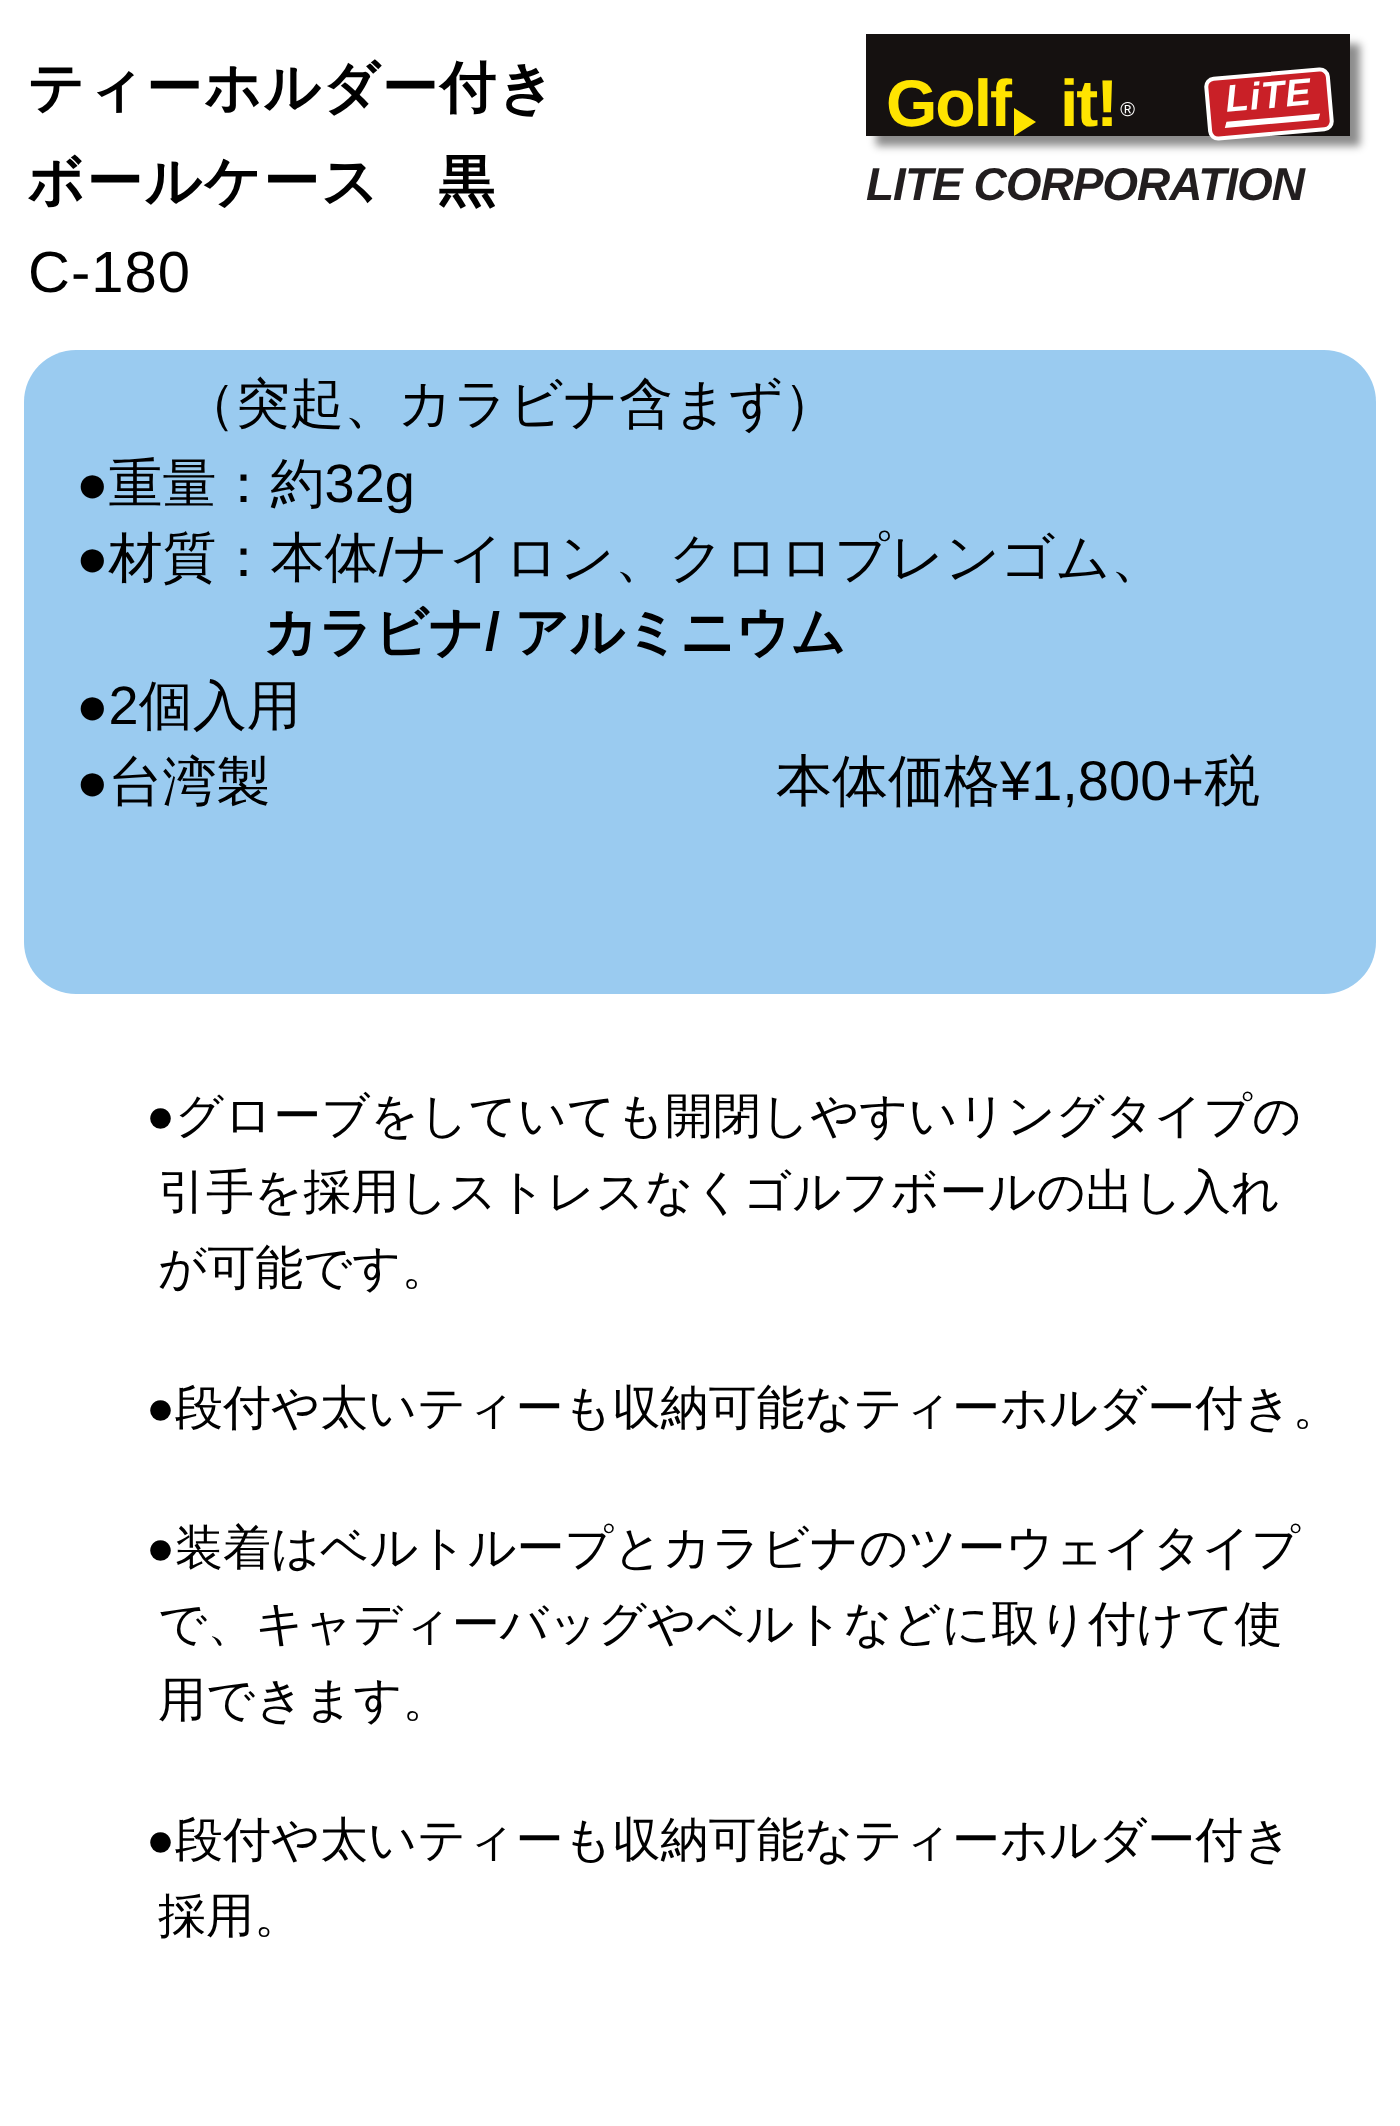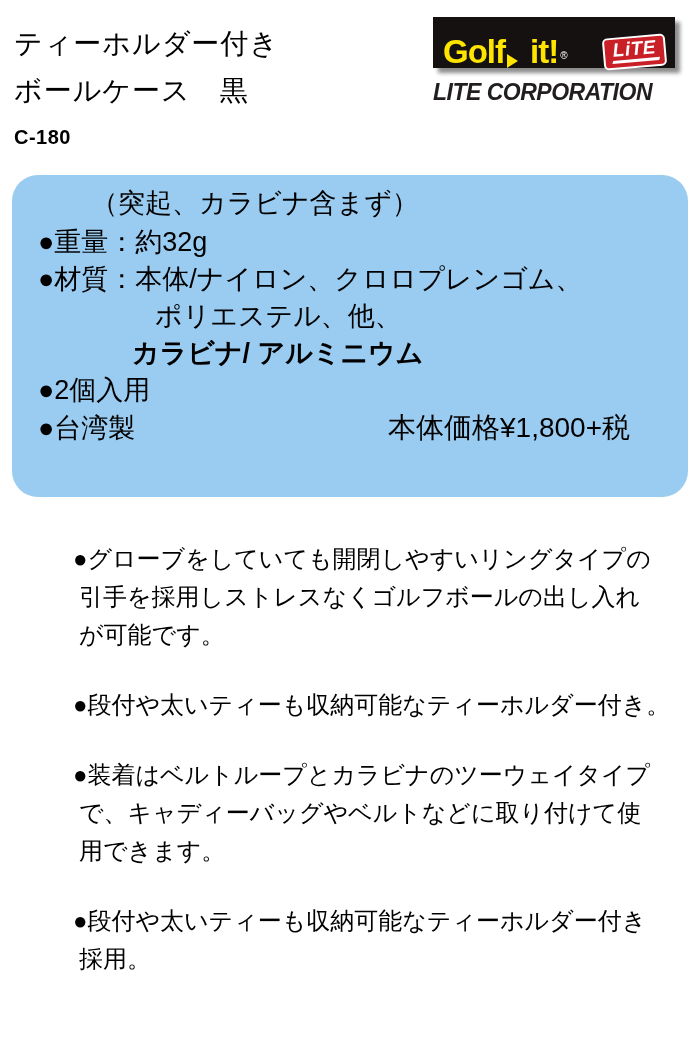--- a/index.html
+++ b/index.html
@@ -19,28 +19,28 @@
 
   
   .titles {
     position: absolute;
     left: 14px;
     top: 20px;
   }
   .title-line {
     font-size: 28px;
     line-height: 47px;
+    font-weight: 700;
+    letter-spacing: 1px;
+    white-space: pre;
+  }
+  .product-code {
+    font-size: 29px;
+    line-height: 47px;
     font-weight: 400;
-    letter-spacing: 1px;
-    white-space: pre;
-  }
-  .product-code {
-    font-size: 20px;
-    line-height: 47px;
-    font-weight: 700;
     letter-spacing: 0.5px;
   }
 
   
   .brand {
     position: absolute;
     left: 433px;
     top: 17px;
     width: 242px;
   }
@@ -188,21 +188,20 @@
         <span class="lite-badge-stripe"></span>
       </span>
     </div>
     <div class="corp-name">LITE CORPORATION</div>
   </div>
 
   <div class="spec-box">
     <div class="sl sl-ind-a">（突起、カラビナ含まず）</div>
     <div class="sl sl-bullet">●重量：約32g</div>
     <div class="sl sl-bullet">●材質：本体/ナイロン、クロロプレンゴム、</div>
-    <div class="sl sl-ind-b">ポリエステル、他、</div>
     <div class="sl sl-ind-c">カラビナ/ アルミニウム</div>
     <div class="sl sl-bullet">●2個入用</div>
     <div class="spec-last-row">
       <div class="sl sl-bullet">●台湾製</div>
       <div class="price">本体価格¥1,800+税</div>
     </div>
   </div>
 
   <div class="descriptions">
     <p class="desc-para">●グローブをしていても開閉しやすいリングタイプの

